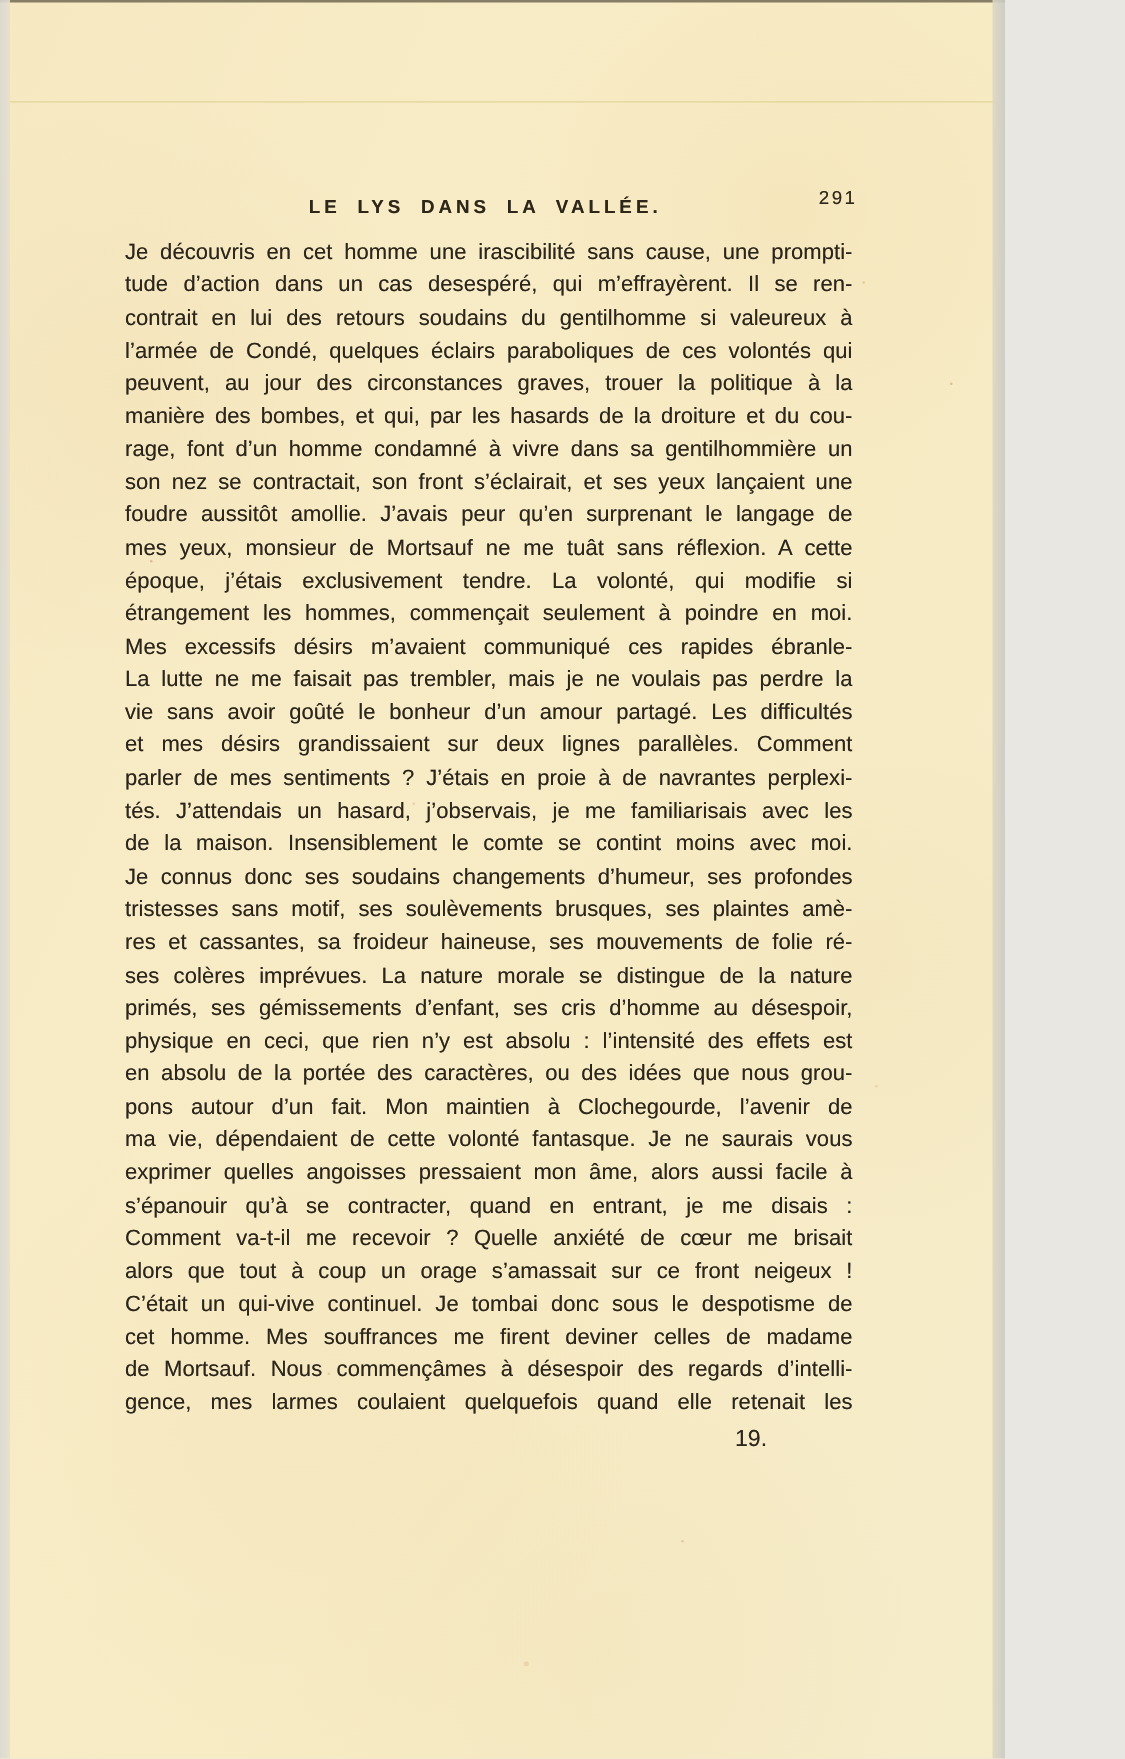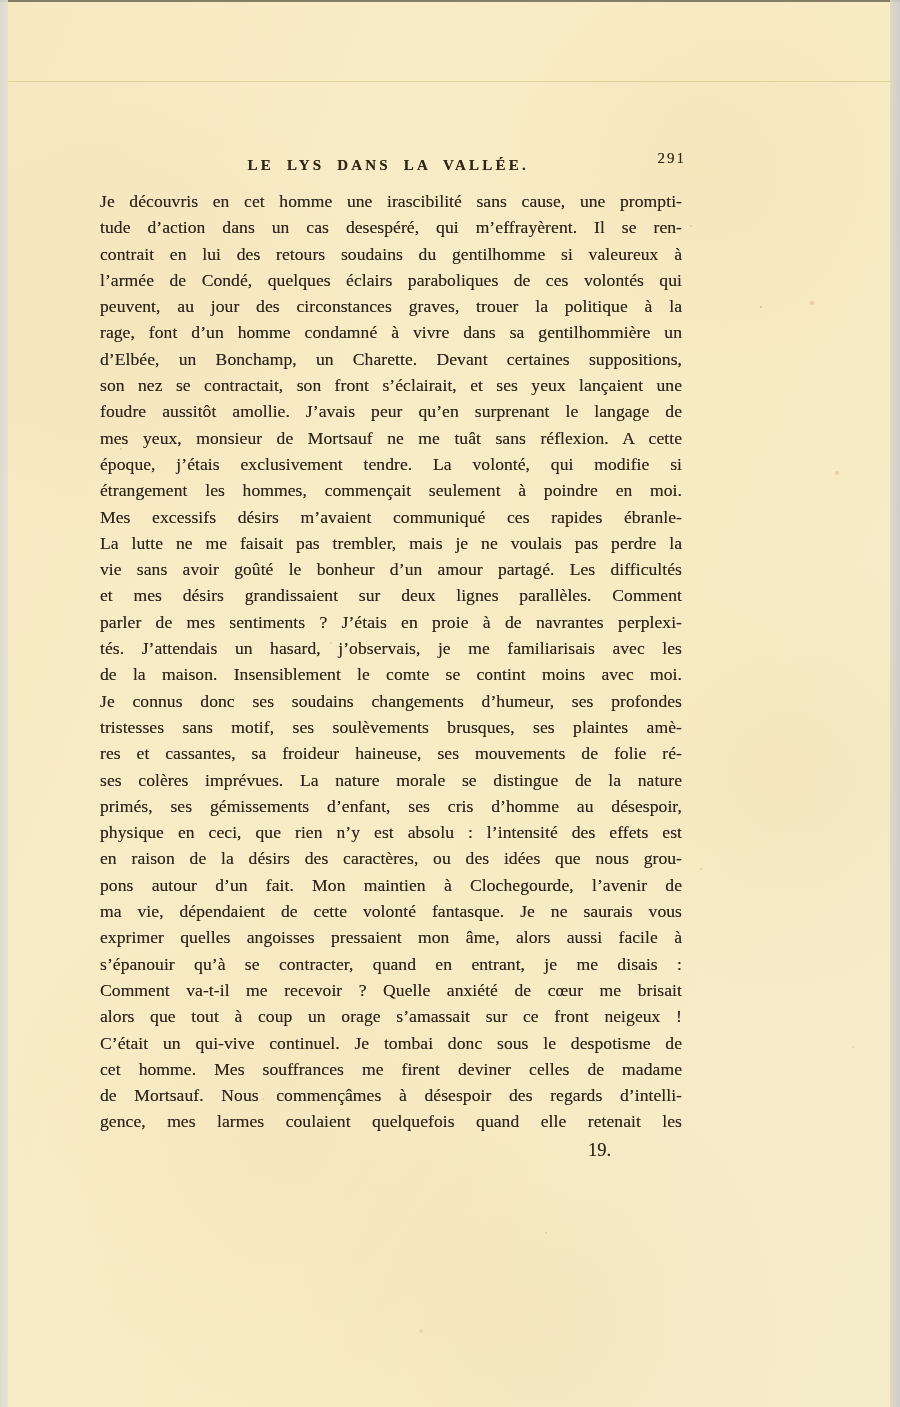--- a/index.html
+++ b/index.html
@@ -2,25 +2,25 @@
 <html lang="fr"><head>
 <meta charset="utf-8">
 <style>
   html, body {
     margin: 0;
     padding: 0;
     background: #e9e7e2;
   }
   .scan {
     position: relative;
-    width: 900px;
+    width: 804px;
     height: 1407px;
     overflow: hidden;
     background: linear-gradient(112deg, #f6e9c2 0%, #f8ecc6 38%, #f7ebc4 62%, #f5ecca 100%);
-    font-family: Liberation Serif, serif;
+    font-family: Liberation Sans, sans-serif;
   }
   
   .scan::before {
     content: "";
     position: absolute;
     inset: 0;
     background:
       radial-gradient(circle at 14% 22%, rgba(205,160,90,.07), transparent 18%),
       radial-gradient(circle at 78% 12%, rgba(220,170,90,.08), transparent 16%),
       radial-gradient(circle at 88% 55%, rgba(210,170,100,.06), transparent 20%),
@@ -149,41 +149,41 @@
     <div class="header-title">LE LYS DANS LA VALLÉE.</div>
     <div class="page-number">291</div>
   </div>
 
   <div class="body-text">
       <div class="line">Je découvris en cet homme une irascibilité sans cause, une prompti-</div>
       <div class="line">tude d’action dans un cas desespéré, qui m’effrayèrent. Il se ren-</div>
       <div class="line">contrait en lui des retours soudains du gentilhomme si valeureux à</div>
       <div class="line">l’armée de Condé, quelques éclairs paraboliques de ces volontés qui</div>
       <div class="line">peuvent, au jour des circonstances graves, trouer la politique à la</div>
+      <div class="line">manière des bombes, et qui, par les hasards de la droiture et du cou-</div>
       <div class="line">rage, font d’un homme condamné à vivre dans sa gentilhommière un</div>
-      <div class="line">d’Elbée, un Bonchamp, un Charette. Devant certaines suppositions,</div>
       <div class="line">son nez se contractait, son front s’éclairait, et ses yeux lançaient une</div>
       <div class="line">foudre aussitôt amollie. J’avais peur qu’en surprenant le langage de</div>
       <div class="line">mes yeux, monsieur de Mortsauf ne me tuât sans réflexion. A cette</div>
       <div class="line">époque, j’étais exclusivement tendre. La volonté, qui modifie si</div>
       <div class="line">étrangement les hommes, commençait seulement à poindre en moi.</div>
       <div class="line">Mes excessifs désirs m’avaient communiqué ces rapides ébranle-</div>
       <div class="line">La lutte ne me faisait pas trembler, mais je ne voulais pas perdre la</div>
       <div class="line">vie sans avoir goûté le bonheur d’un amour partagé. Les difficultés</div>
       <div class="line">et mes désirs grandissaient sur deux lignes parallèles. Comment</div>
       <div class="line">parler de mes sentiments ? J’étais en proie à de navrantes perplexi-</div>
       <div class="line">tés. J’attendais un hasard, j’observais, je me familiarisais avec les</div>
       <div class="line">de la maison. Insensiblement le comte se contint moins avec moi.</div>
       <div class="line">Je connus donc ses soudains changements d’humeur, ses profondes</div>
       <div class="line">tristesses sans motif, ses soulèvements brusques, ses plaintes amè-</div>
       <div class="line">res et cassantes, sa froideur haineuse, ses mouvements de folie ré-</div>
       <div class="line">ses colères imprévues. La nature morale se distingue de la nature</div>
       <div class="line">primés, ses gémissements d’enfant, ses cris d’homme au désespoir,</div>
       <div class="line">physique en ceci, que rien n’y est absolu : l’intensité des effets est</div>
-      <div class="line">en raison de la désirs des caractères, ou des idées que nous grou-</div>
+      <div class="line">en absolu de la portée des caractères, ou des idées que nous grou-</div>
       <div class="line">pons autour d’un fait. Mon maintien à Clochegourde, l’avenir de</div>
       <div class="line">ma vie, dépendaient de cette volonté fantasque. Je ne saurais vous</div>
       <div class="line">exprimer quelles angoisses pressaient mon âme, alors aussi facile à</div>
       <div class="line">s’épanouir qu’à se contracter, quand en entrant, je me disais :</div>
       <div class="line">Comment va-t-il me recevoir ? Quelle anxiété de cœur me brisait</div>
       <div class="line">alors que tout à coup un orage s’amassait sur ce front neigeux !</div>
       <div class="line">C’était un qui-vive continuel. Je tombai donc sous le despotisme de</div>
       <div class="line">cet homme. Mes souffrances me firent deviner celles de madame</div>
       <div class="line">de Mortsauf. Nous commençâmes à désespoir des regards d’intelli-</div>
       <div class="line">gence, mes larmes coulaient quelquefois quand elle retenait les</div>

